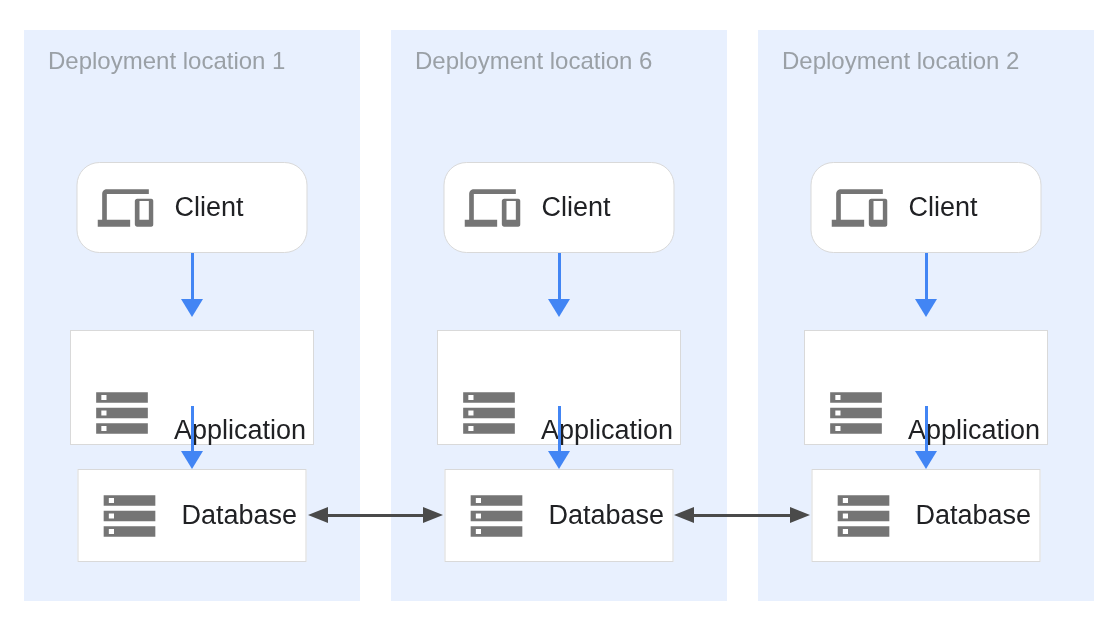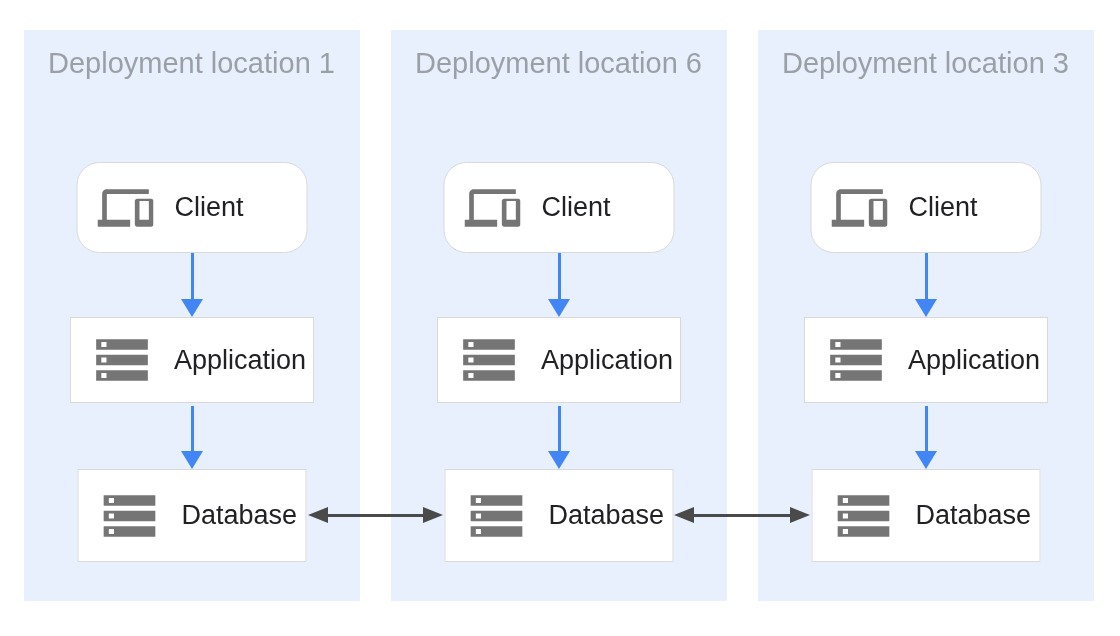--- a/index.html
+++ b/index.html
@@ -24,21 +24,21 @@
   }
   #panel-1 { left: 24px; }
   #panel-2 { left: 391px; }
   #panel-3 { left: 758px; }
 
   .panel-title {
     position: absolute;
     top: 19px;
     left: 24px;
     margin: 0;
-    font-size: 29px;
+    font-size: 24px;
     font-weight: 400;
     line-height: 1;
     color: var(--panel-title, #9aa0a6);
     white-space: nowrap;
   }
 
   .node {
     position: absolute;
     left: 50%;
     transform: translateX(-50%);
@@ -57,21 +57,21 @@
     color: var(--icon, #757575);
   }
   .node .label {
     margin-left: 21px;
     font-size: 27px;
     line-height: 1;
     color: var(--node-text, #202124);
     white-space: nowrap;
   }
   .node-client      { top: 132px; width: 231px; height: 91px; border-radius: 23px; }
-  .node-application { top: 287px; width: 244px; height: 86px; }
+  .node-application { top: 300px; width: 244px; height: 115px; align-items: flex-end; }
   .node-database    { top: 439px; width: 229px; height: 93px; }
 
   
   .v-arrow {
     position: absolute;
     left: 50%;
     width: 3px;
     margin-left: -1.5px;
     background: var(--flow-arrow, #4285f4);
   }
@@ -196,21 +196,21 @@
       <span class="icon">
         <svg width="62" height="62" viewBox="0 0 24 24" fill="currentColor">
             <use href="#glyph-storage"></use>
           </svg>
       </span>
       <span class="label">Database</span>
     </div>
   </section>
 
   <section class="panel" id="panel-3">
-    <h2 class="panel-title">Deployment location 3</h2>
+    <h2 class="panel-title">Deployment location 2</h2>
 
     <div class="node node-client">
       <span class="icon">
         <svg width="56" height="56" viewBox="0 0 24 24" fill="currentColor">
             <use href="#glyph-devices"></use>
           </svg>
       </span>
       <span class="label">Client</span>
     </div>
 

